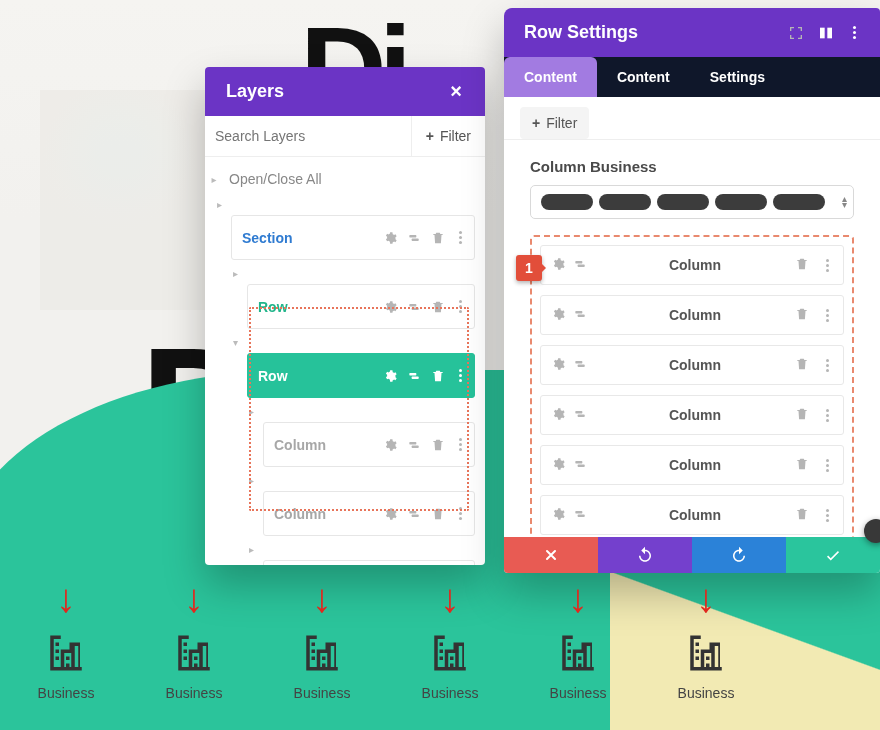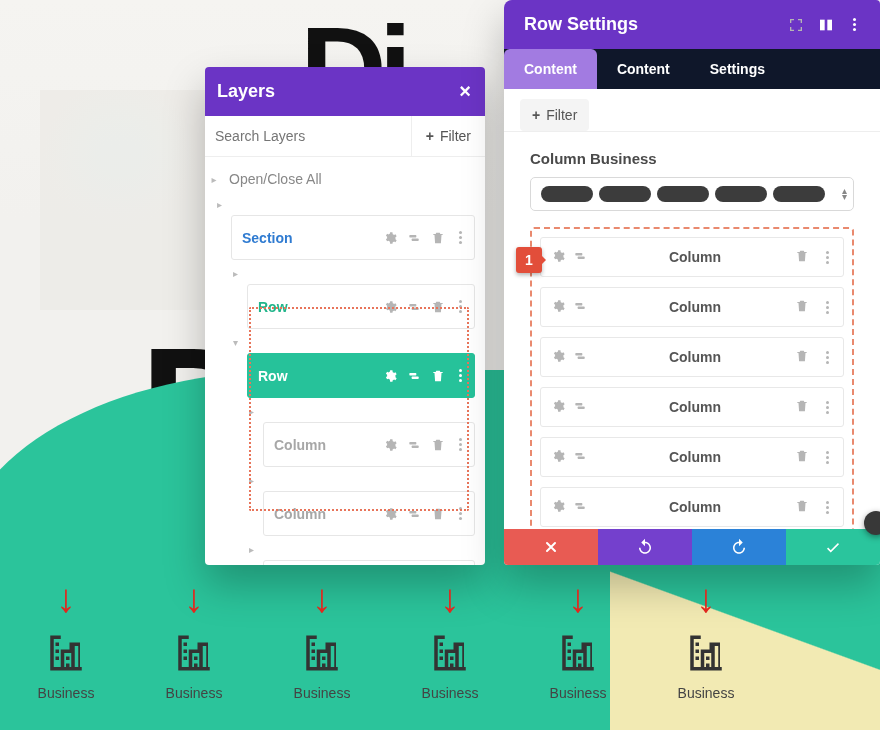--- a/index.html
+++ b/index.html
@@ -5,21 +5,21 @@
     * { box-sizing: border-box; margin: 0; padding: 0; }
     body { font-family: -apple-system, BlinkMacSystemFont, "Segoe UI", sans-serif; font-size: 14px; color: #333; width: 880px; height: 730px; position: relative; overflow: hidden; }
     .bg { position: absolute; inset: 0; background: linear-gradient(180deg,#f5f4f1 0%, #f2f1ee 30%), #f3f2ef; }
     .bg-photo { position:absolute; left:40px; top:90px; width:200px; height:220px; background: radial-gradient(circle at 40% 30%, #e9ece8 10%, transparent 40%), #eceae6; filter: blur(0px); opacity:0.7; }
     .bg-di-top { position:absolute; left:300px; top:0; font-size: 120px; font-weight: 900; color:#111; letter-spacing:-8px; }
     .bg-di-mid { position:absolute; left:140px; top:310px; font-size: 170px; font-weight: 900; color:#111; letter-spacing:-10px; }
     .green-blob { position:absolute; left:-40px; top:370px; width:960px; height:420px; background:#2bc49b; border-top-left-radius: 35% 45%; border-top-right-radius: 10% 20%; }
     .yellow-tri { position:absolute; right:-10px; bottom:-10px; width:280px; height:180px; background: linear-gradient(200deg, transparent 40%, #f2eab3 40.5%); }
 
     .panel { position: absolute; background: #fff; border-radius: 4px; box-shadow: 0 20px 40px rgba(0,0,0,0.25); overflow: hidden; }
-    .header { background: #6b34c5; color: #fff; display: flex; align-items: center; justify-content: space-between; padding: 14px 12px; font-weight: 600; font-size: 18px; }
+    .header { background: #6b34c5; color: #fff; display: flex; align-items: center; justify-content: space-between; padding: 14px 21px; font-weight: 600; font-size: 18px; }
     .header .title { flex:1; }
     .header .icons { display:flex; gap:14px; align-items:center; }
 
     
     .layers { left: 205px; top: 67px; width: 280px; height: 498px; }
     .layers .search-row { display:flex; align-items:center; border-bottom:1px solid #eee; }
     .layers .search-row input { flex:1; border:none; padding: 12px 10px; font-size:14px; color:#777; background:transparent; outline:none; }
     .filter-btn { border-left:1px solid #eee; padding: 12px 14px; font-size:14px; color:#555; display:flex; align-items:center; gap:6px; cursor:pointer; white-space:nowrap; }
     .tree-wrap { padding: 6px 10px 14px; }
     .open-all { color:#888; font-size:14px; padding: 8px 6px; display:flex; align-items:center; gap:6px; }
@@ -39,21 +39,21 @@
     .node.active .dots span{ background:#fff; }
 
     .node .icons { display:flex; align-items:center; gap:8px; padding-right:8px; }
     .ic { width:16px; height:16px; display:flex; align-items:center; justify-content:center; cursor:pointer; }
     .dots { display:flex; flex-direction:column; gap:2px; width:12px; align-items:center; cursor:pointer; }
     .dots span { width:3px; height:3px; background:#b5b5b5; border-radius:50%; }
 
     .col-select-box { border:2px dotted #e8745a; border-radius:2px; padding: 2px -2px; position:absolute; pointer-events:none; }
 
     
-    .rowset { left: 504px; top: 0; width: 376px; height: 565px; border-top-left-radius:8px; }
+    .rowset { left: 504px; top: 8px; width: 376px; height: 565px; border-top-left-radius:8px; }
     .rowset .header { padding:14px 20px; }
     .tabs { display:flex; background:#0f172a;align-items:center; }
     .tab { flex:0 0 auto; padding:12px 20px; color:#fff; font-weight:600; cursor:pointer; }
     .tab.active { background:#a27be1; border-top-left-radius:6px; border-top-right-radius:6px; }
     .rowset .body { padding: 10px 26px 0; background:#fff; }
     .search2 { display:flex; align-items:center; border-bottom:1px solid #eee; margin:0 -26px; padding:0 26px 0 16px; }
     .search2 input { flex:1; border:none; padding:12px 4px; font-size:14px; color:#777; outline:none; background:transparent; }
     .colstruct-title { margin:18px 0 10px; font-weight:700; color:#4a4a4a; font-size:15px; }
     .colstruct { border:1px solid #d9d9d9; border-radius:5px; height:34px; display:flex; align-items:center; gap:6px; padding:0 28px 0 10px; position:relative; }
     .colstruct .seg { flex:1; height:16px; background:#3c3c3c; border-radius:8px; }

